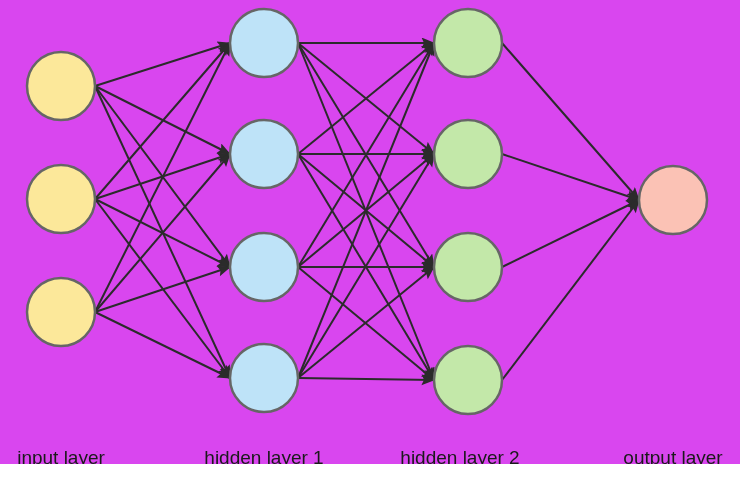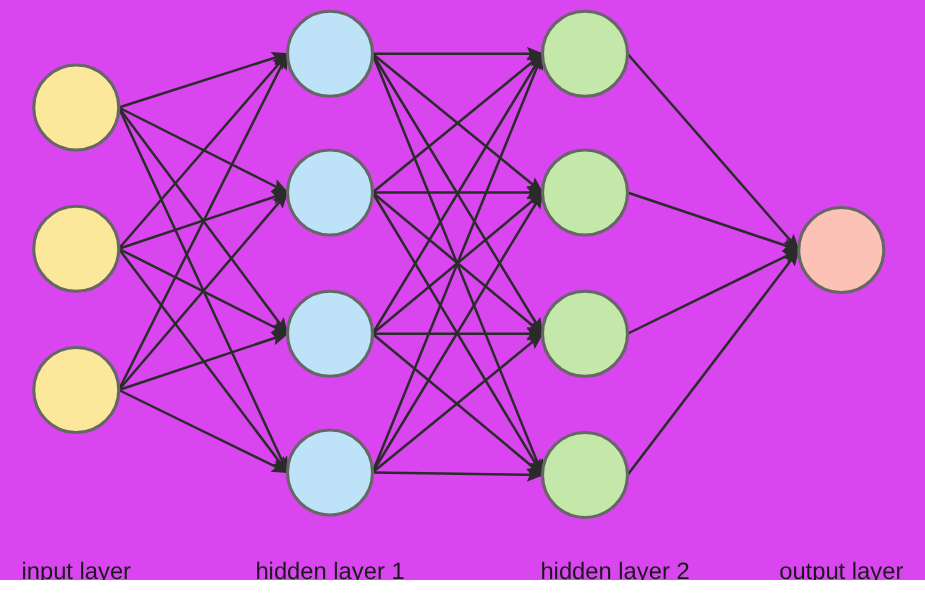--- a/index.html
+++ b/index.html
@@ -87,16 +87,16 @@
         <circle cx="468" cy="154" r="34" fill="#C3E8A9" stroke="#666666" stroke-width="2.5"></circle>
         <circle cx="468" cy="267" r="34" fill="#C3E8A9" stroke="#666666" stroke-width="2.5"></circle>
         <circle cx="468" cy="380" r="34" fill="#C3E8A9" stroke="#666666" stroke-width="2.5"></circle>
         <circle cx="673" cy="200" r="34" fill="#FBC2B5" stroke="#666666" stroke-width="2.5"></circle>
       </g>
   </svg>
 
   <div>
     <span class="layer-label" style="left: 61px;">input layer</span>
     <span class="layer-label" style="left: 264px; text-decoration: underline;">hidden layer 1</span>
-    <span class="layer-label" style="left: 492px;">hidden layer 2</span>
+    <span class="layer-label" style="left: 460px;">hidden layer 2</span>
     <span class="layer-label" style="left: 673px; text-align: center;">output layer</span>
   </div>
 </div>
 
 </body></html>

